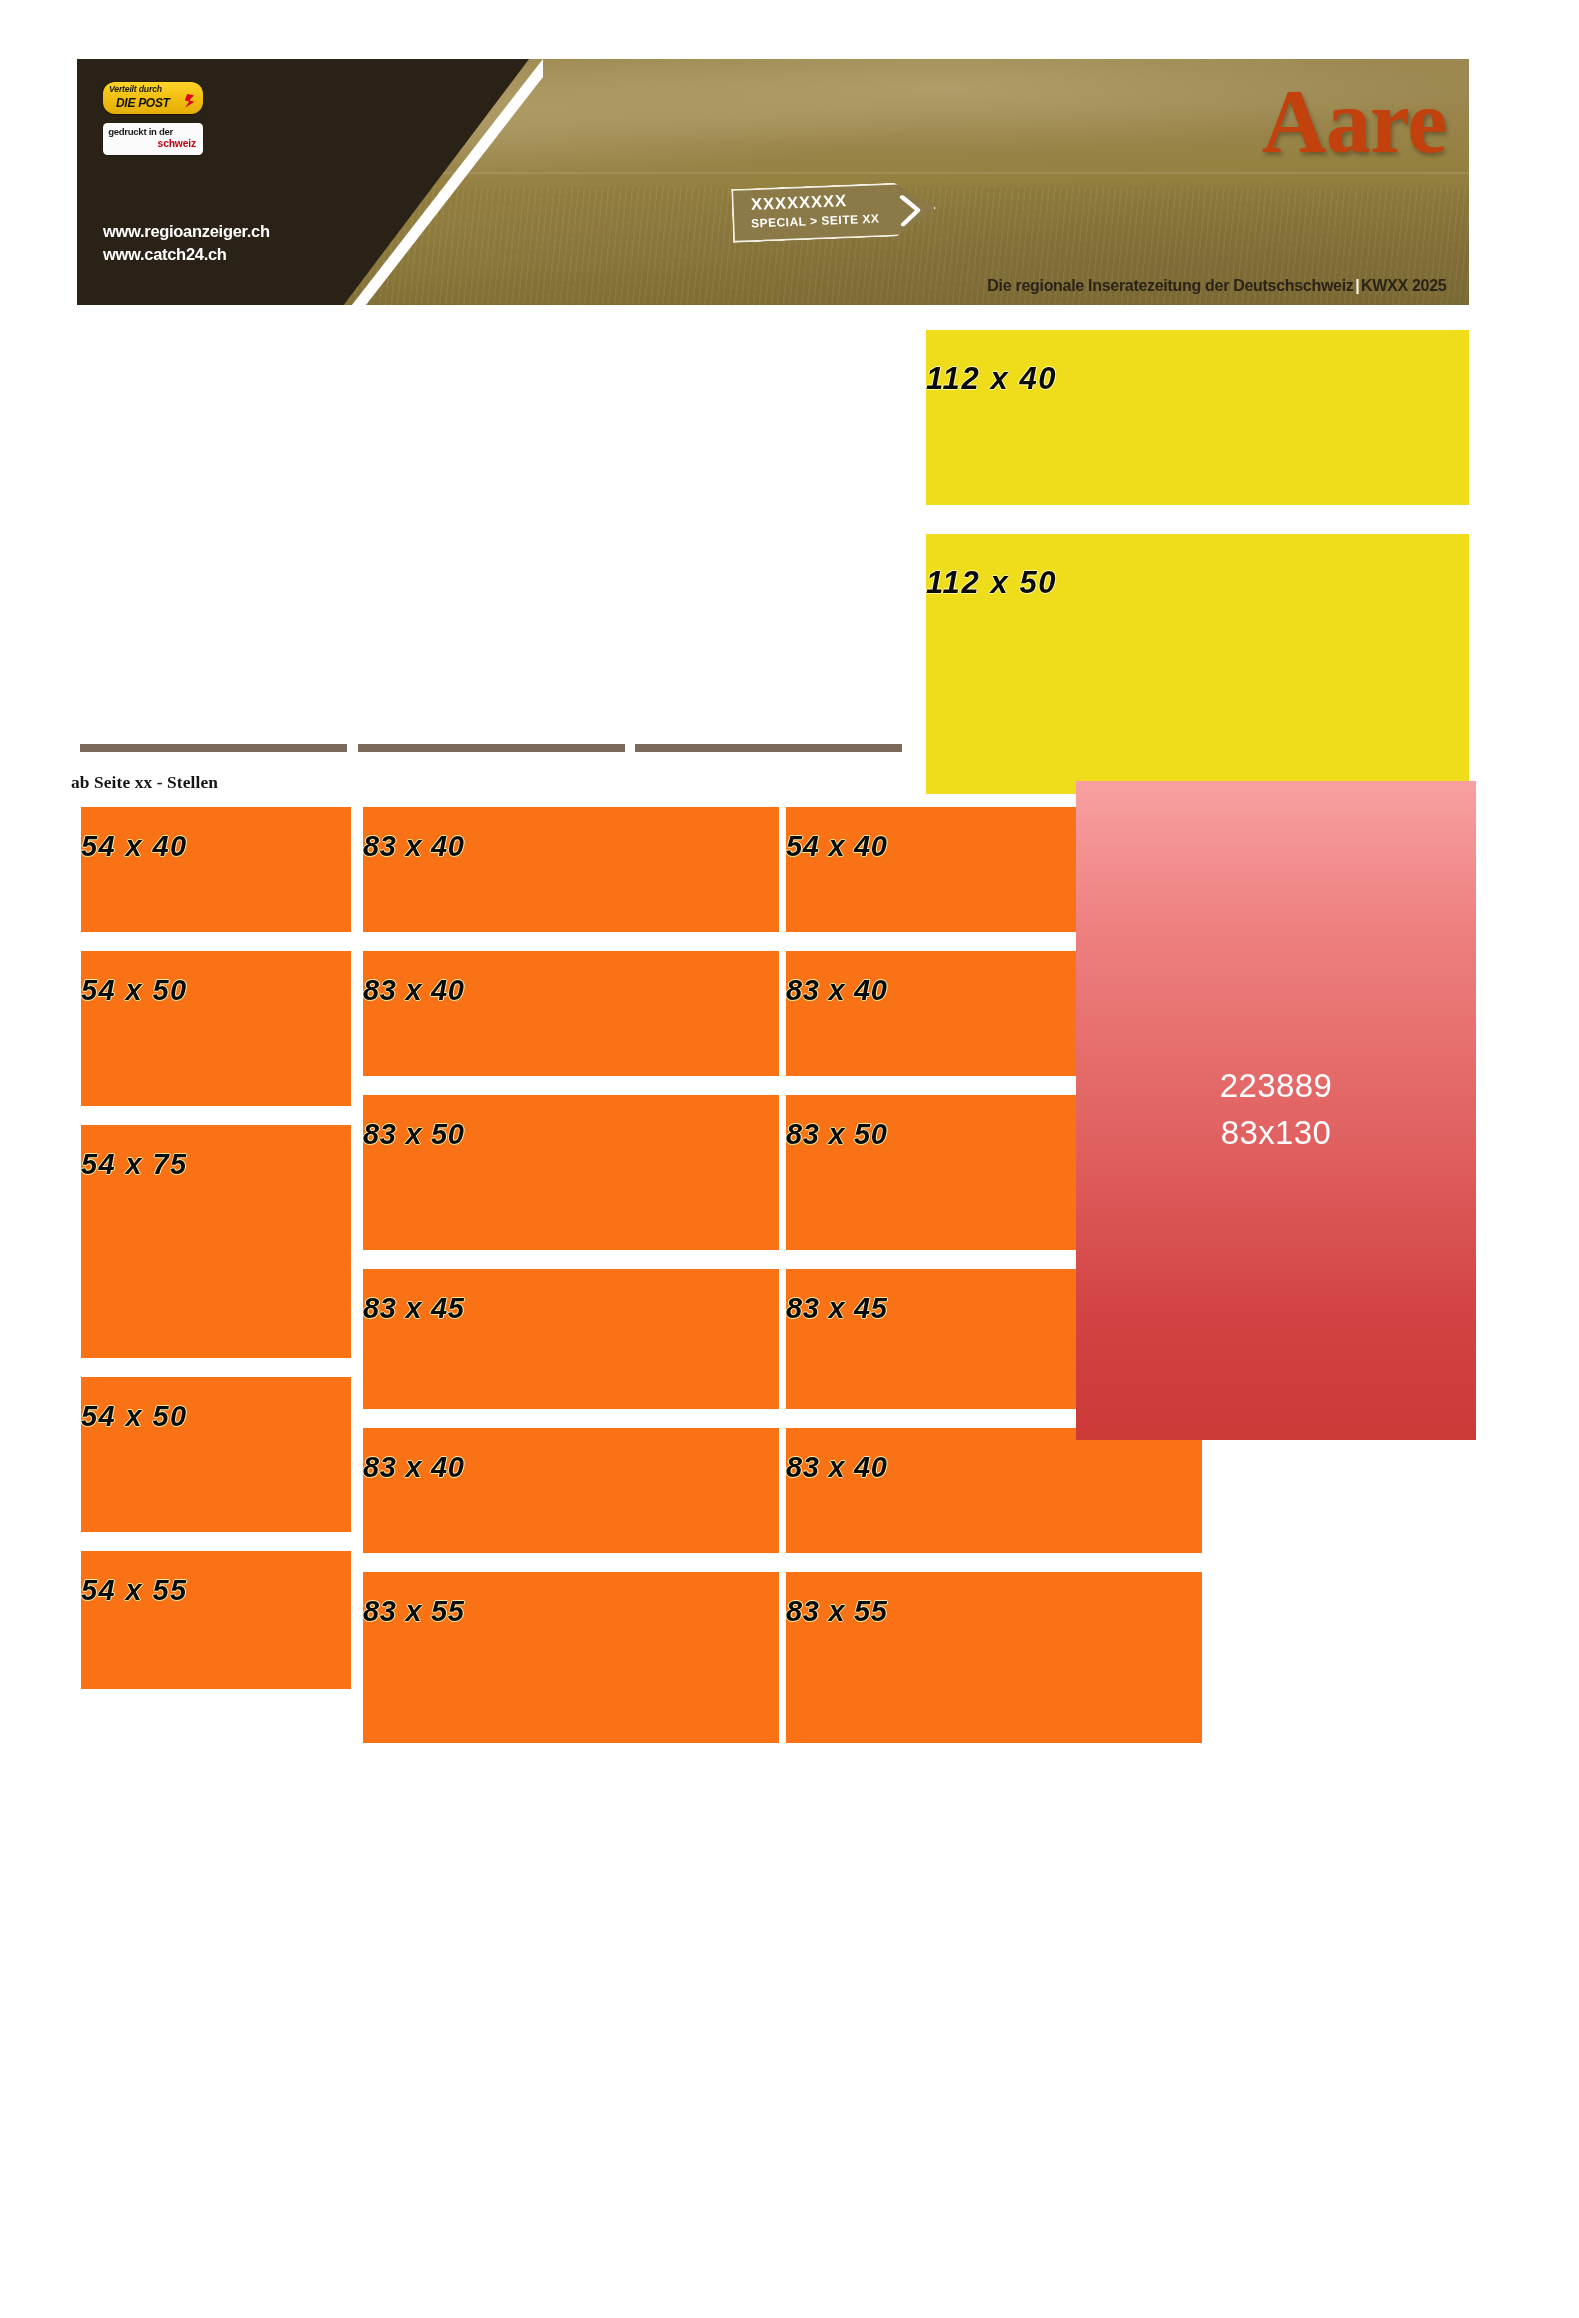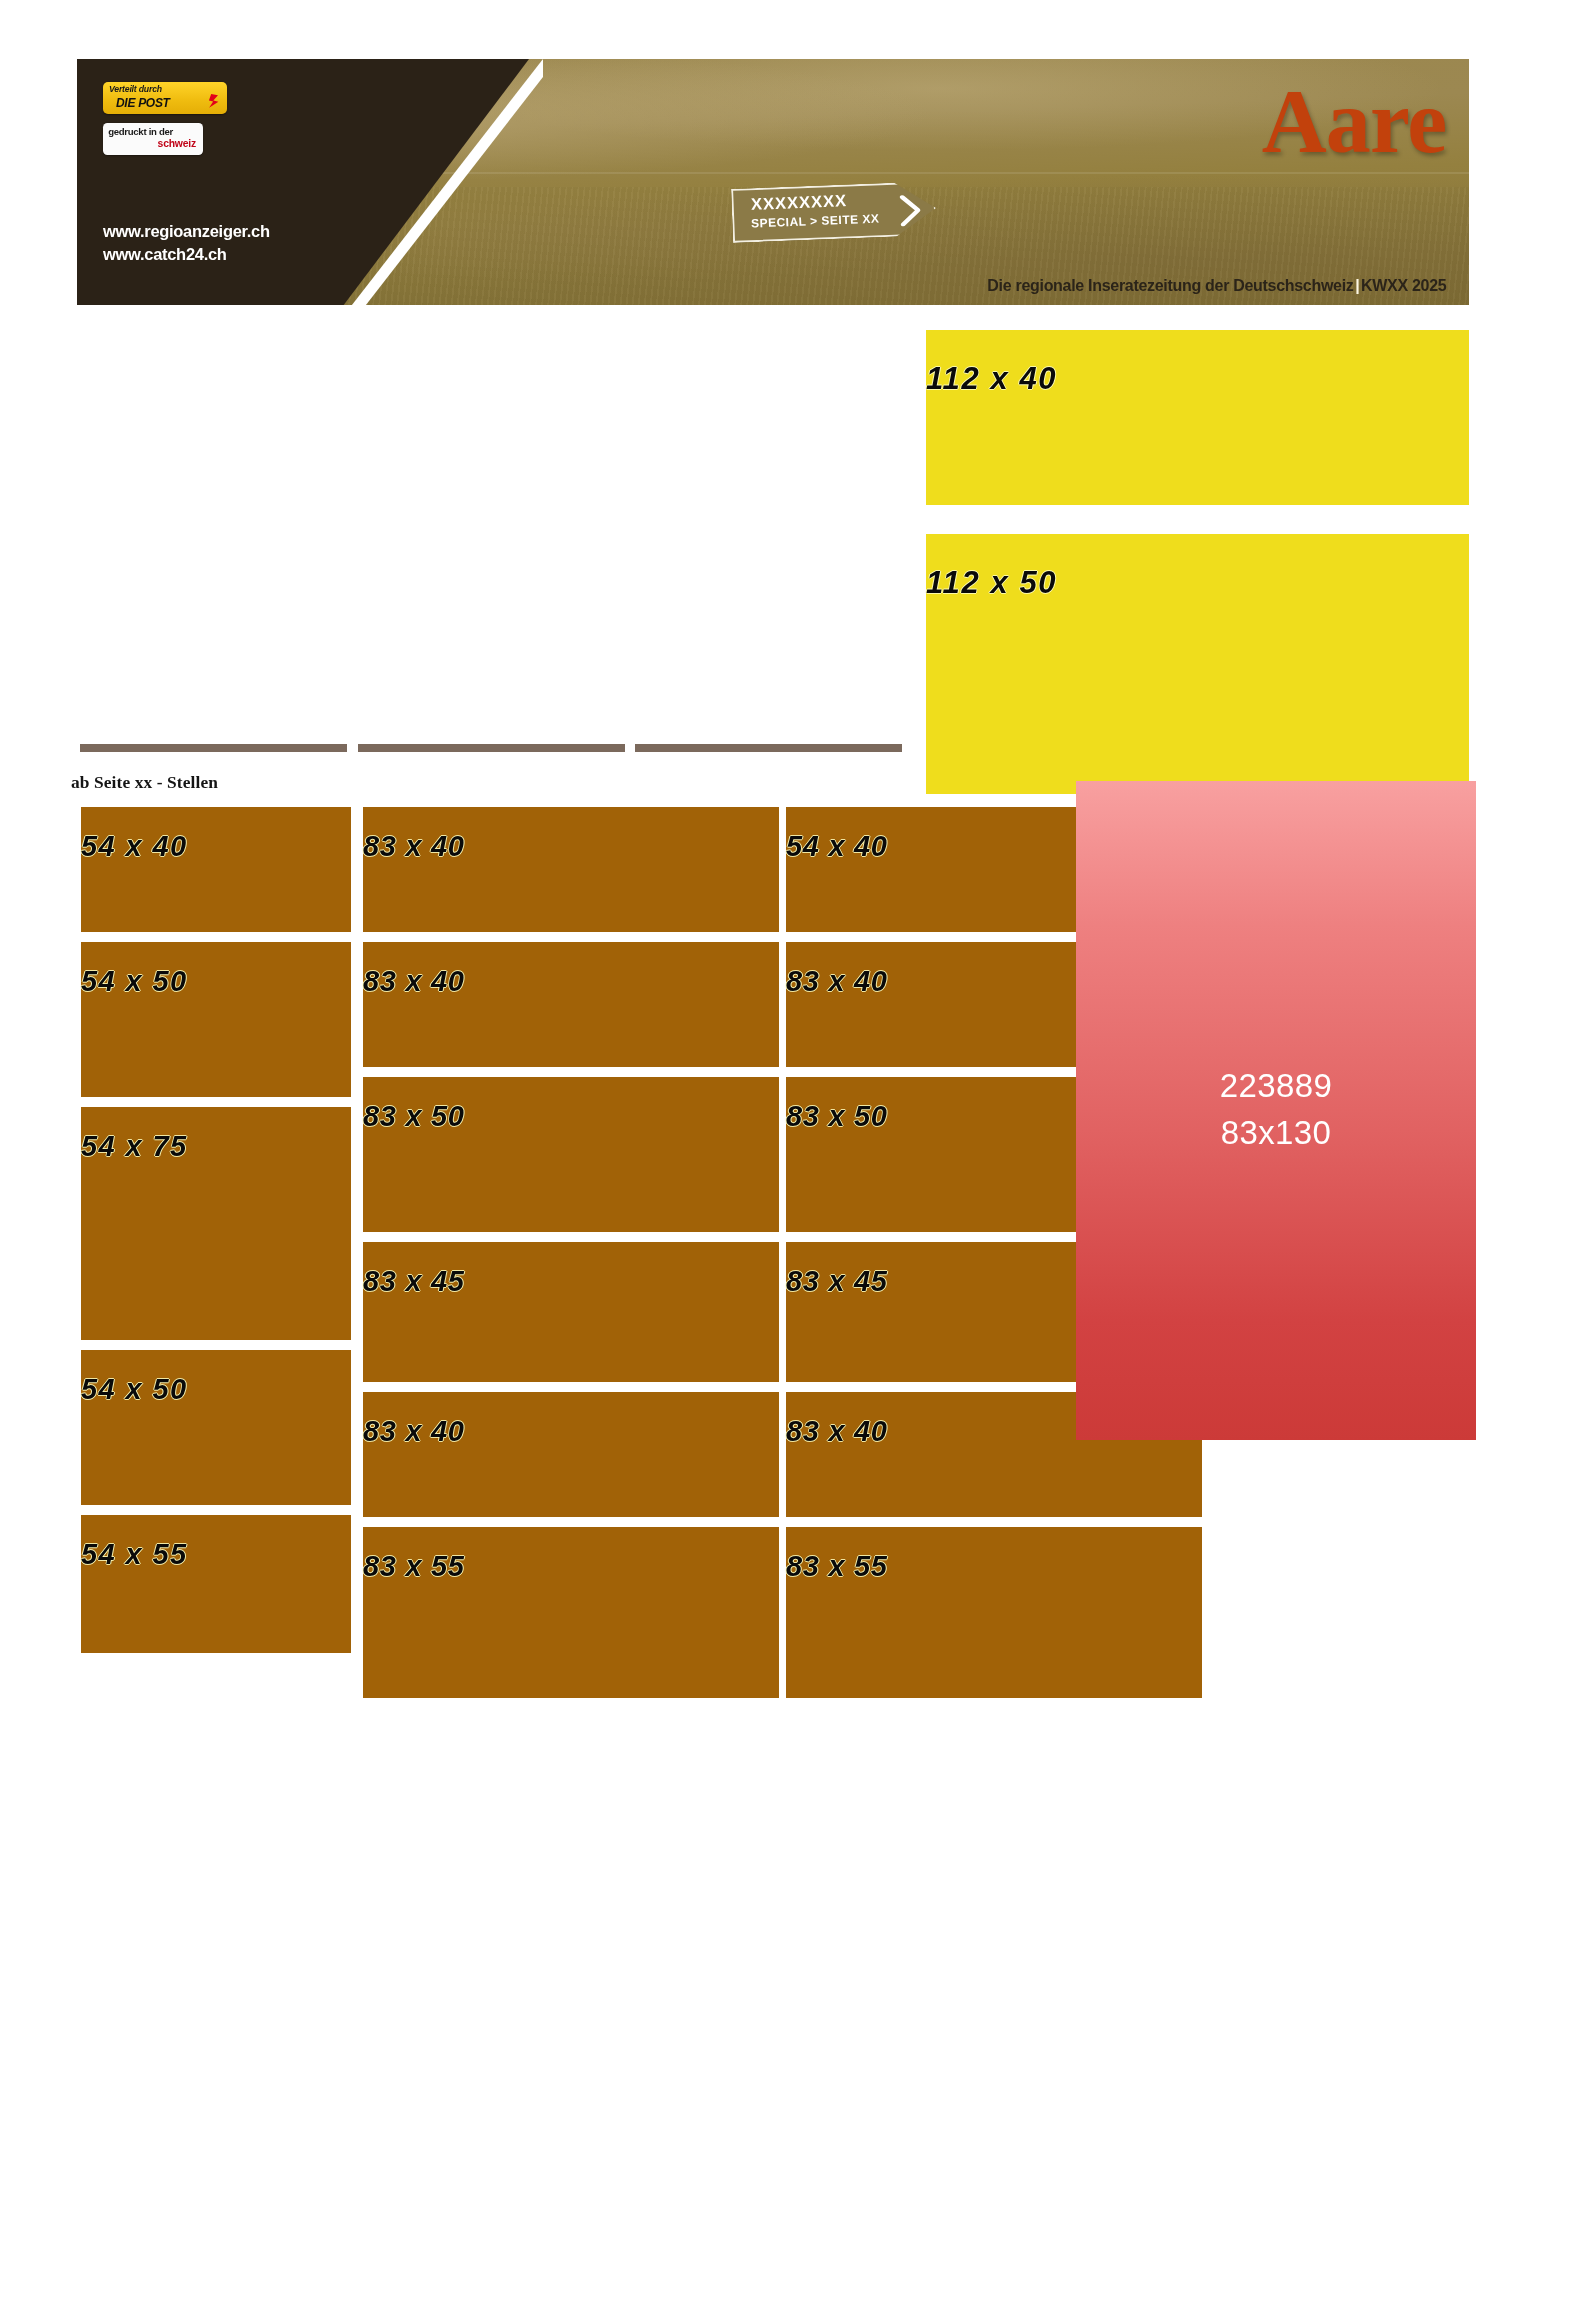--- a/index.html
+++ b/index.html
@@ -87,26 +87,25 @@
     z-index: 4;
   }
 
   
   .badge-post {
     position: absolute;
     left: 26px;
     top: 22.6px;
     width: 100px;
     height: 32px;
-    border-radius: 5px;
+    border-radius: 12px;
     background: linear-gradient(180deg, #ffd429 0%, #f0bd10 55%, #e5ae06 100%);
     box-shadow: 0 0.9px 1.7px rgba(0,0,0,0.4);
     z-index: 6;
     overflow: hidden;
-    padding-left: 24px;
   }
   .badge-post-l1 {
     position: absolute;
     left: 6px; top: 2.6px;
     font-size: 8.7px;
     font-weight: bold;
     font-style: italic;
     color: #1a1a1a;
     letter-spacing: -0.2px;
     white-space: nowrap;
@@ -310,22 +309,22 @@
   .col {
     position: absolute;
     top: 807px;
   }
   .col.c1 { left: 81px;  width: 270px; }
   .col.c2 { left: 363px; width: 416px; }
   .col.c3 { left: 786px; width: 416px; }
 
   .ad {
     position: relative;
-    background: #a16207;
-    margin-bottom: 10px;
+    background: #f97316;
+    margin-bottom: 19px;
     box-sizing: border-box;
   }
   .ad-label {
     position: absolute;
     left: 0;
     right: 8px;
     top: 22.6px;
     text-align: left;
     font-size: 29px;
     font-weight: bold;

